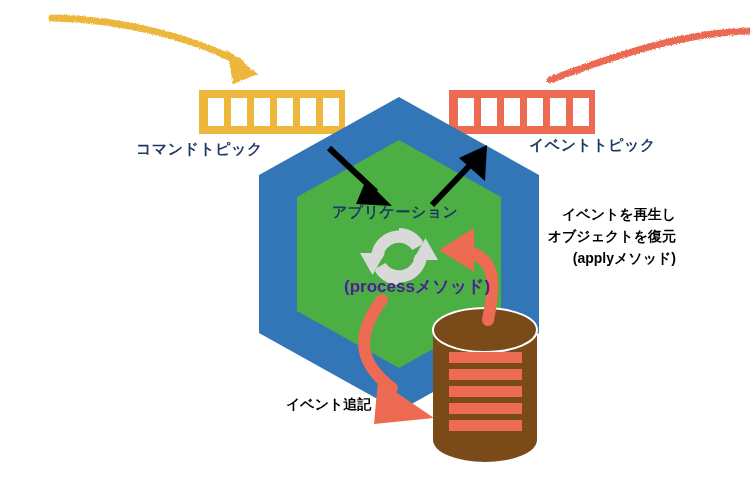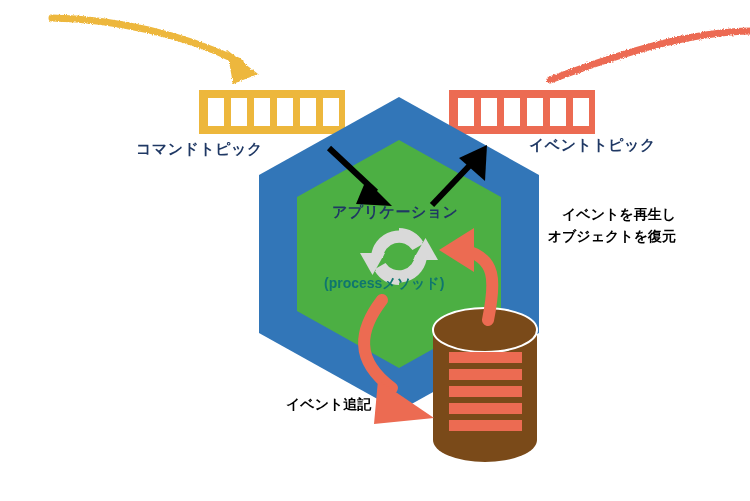--- a/index.html
+++ b/index.html
@@ -16,21 +16,21 @@
 
   .lbl{position:absolute;white-space:nowrap;font-weight:bold;}
   .lbl-navy{color:#1F3864;}
   .lbl-black{color:#000000;}
 
   #label-command-topic{left:92px;top:140px;font-size:15px;letter-spacing:.5px;}
   #label-event-topic{left:485px;top:136px;font-size:15px;letter-spacing:.5px;}
   #label-event-log{left:404px;top:458px;font-size:15px;letter-spacing:.5px;}
 
   #label-application{left:288px;top:203px;font-size:15px;color:#1F3864;font-weight:bold;letter-spacing:.5px;}
-  #label-process-method{left:280px;top:275px;font-size:14px;color:#0f766e;font-weight:bold;}
+  #label-process-method{left:300px;top:275px;font-size:17px;color:#4c1d95;font-weight:bold;}
 
   #annot-replay{left:472px;top:203px;font-size:14px;line-height:22px;text-align:right;width:160px;}
   #annot-append{left:242px;top:396px;font-size:14px;text-align:right;}
 
   .annot-line{display:block;}
 </style>
 </head>
 <body>
 
 <div id="stage">
@@ -142,17 +142,18 @@
   <div class="lbl lbl-navy" id="label-event-topic">イベントトピック</div>
 
 
   <div class="lbl" id="label-application">アプリケーション</div>
 
   <div class="lbl" id="label-process-method">(processメソッド)</div>
 
   <div class="lbl lbl-black" id="annot-replay">
     <span class="annot-line">イベントを再生し</span>
     <span class="annot-line">オブジェクトを復元</span>
+    <span class="annot-line">(applyメソッド)</span>
   </div>
 
   <div class="lbl lbl-black" id="annot-append">イベント追記</div>
 
 </div>
 
 </body></html>

